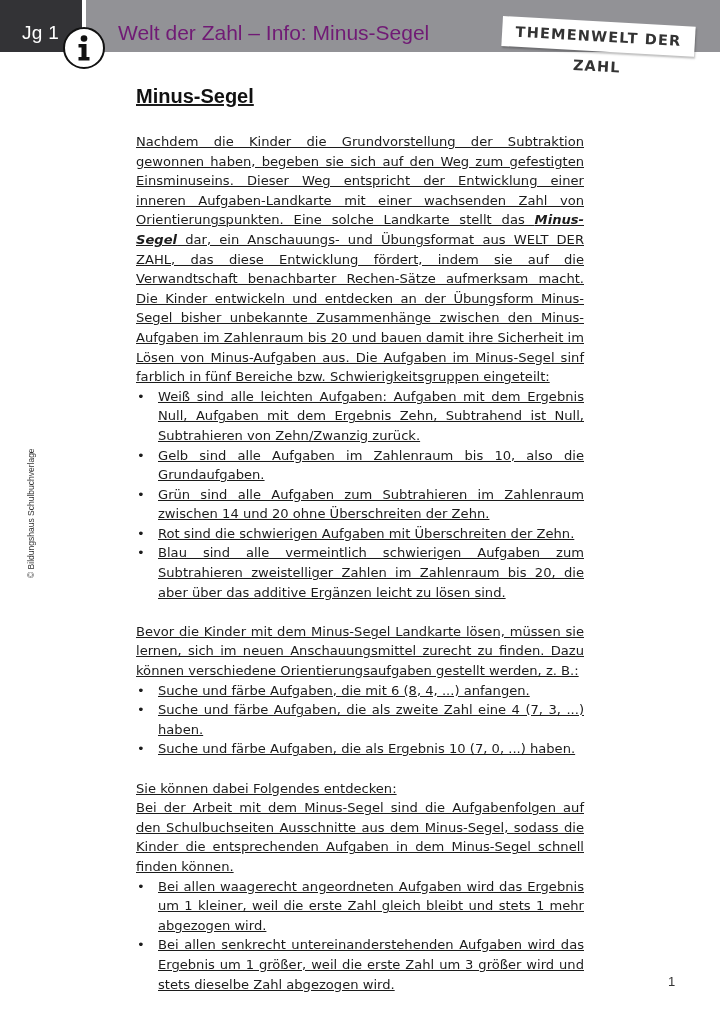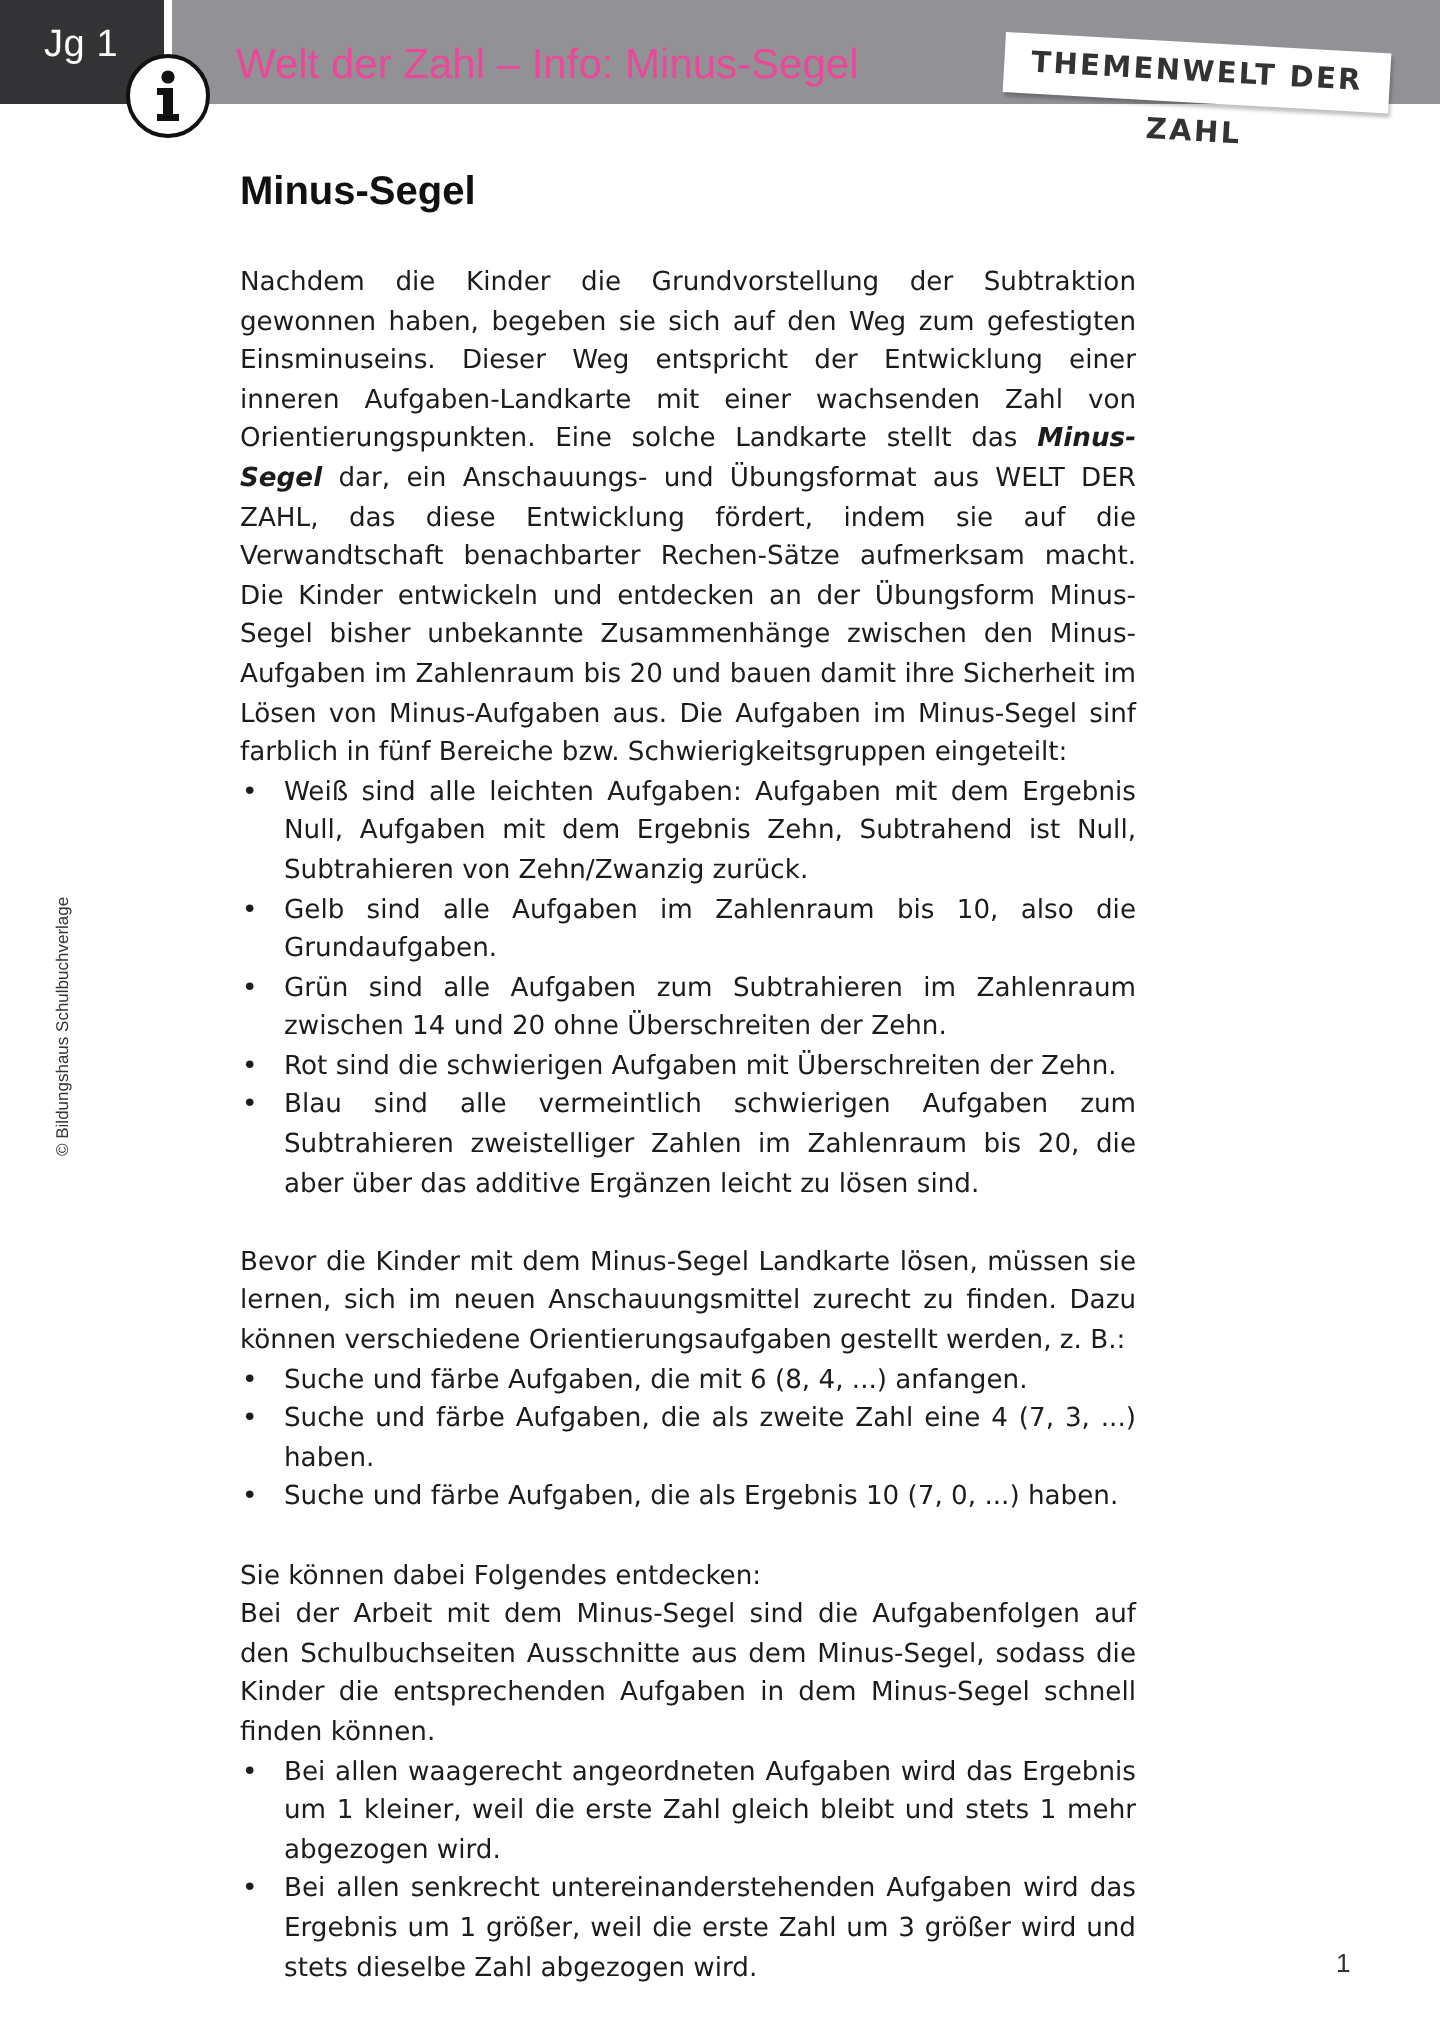--- a/index.html
+++ b/index.html
@@ -11,46 +11,46 @@
   .hdr-dark {
     position: absolute; left: 0; top: 0; width: 82px; height: 52px;
     background: #333336;
   }
   .hdr-gap { position: absolute; left: 82px; top: 0; width: 4px; height: 52px; background: #ffffff; }
   .hdr-gray {
     position: absolute; left: 86px; top: 0; right: 0; height: 52px;
     background: #929296;
   }
   .grade {
-    position: absolute; left: 22px; top: 12px; color: #ffffff;
+    position: absolute; left: 22px; top: 22px; color: #ffffff;
     font-family: "Liberation Sans", sans-serif; font-size: 19px; letter-spacing: 0.3px;
   }
   .info-icon {
     position: absolute; left: 63px; top: 27px; width: 38px; height: 38px;
     border-radius: 50%; background: #ffffff; border: 2px solid #111;
   }
   .info-icon svg { position: absolute; left: 0; top: 0; }
   .hdr-title {
-    position: absolute; left: 118px; top: 21px; color: #ec4899;
+    position: absolute; left: 118px; top: 21px; color: #701a75;
     font-family: "Liberation Sans", sans-serif; font-size: 21px; text-align: right;
   }
   .stamp {
     position: absolute; left: 503px; top: 16px; width: 193px; height: 30px;
     background: #ffffff; transform: rotate(3.2deg); transform-origin: left top;
     box-shadow: 1px 2px 2px rgba(0,0,0,0.25);
     font-family: "DejaVu Sans", sans-serif; font-weight: bold; font-size: 14.5px;
     color: #333; letter-spacing: 1.2px; line-height: 30px; text-align: center;
   }
   .side-credit {
     position: absolute; left: 26px; top: 578px; transform: rotate(-90deg); transform-origin: left top;
     font-family: "Liberation Sans", sans-serif; font-size: 8.5px; color: #333; white-space: nowrap;
   }
   .main {
-    position: absolute; left: 120px; top: 84px; width: 448px;
-    font-family: "DejaVu Sans", sans-serif; font-size: 13.1px; line-height: 19.6px; color: #1c1c1c;
+    position: absolute; left: 136px; top: 84px; width: 448px;
+    font-family: "DejaVu Sans", sans-serif; font-size: 13.1px; line-height: 19.6px; color: #1c1c1c; text-decoration: underline;
   }
   .main h1 {
     font-family: "Liberation Sans", sans-serif; font-weight: bold; font-size: 20px;
     margin: 0 0 24px 0; line-height: 24px; color: #111;
   }
   .main p { margin: 0; text-align: justify; }
   .gap { height: 19.6px; }
   ul.bullets { list-style: none; margin: 0; padding: 0; }
   ul.bullets li { position: relative; padding-left: 22px; text-align: justify; }
   ul.bullets li::before {

